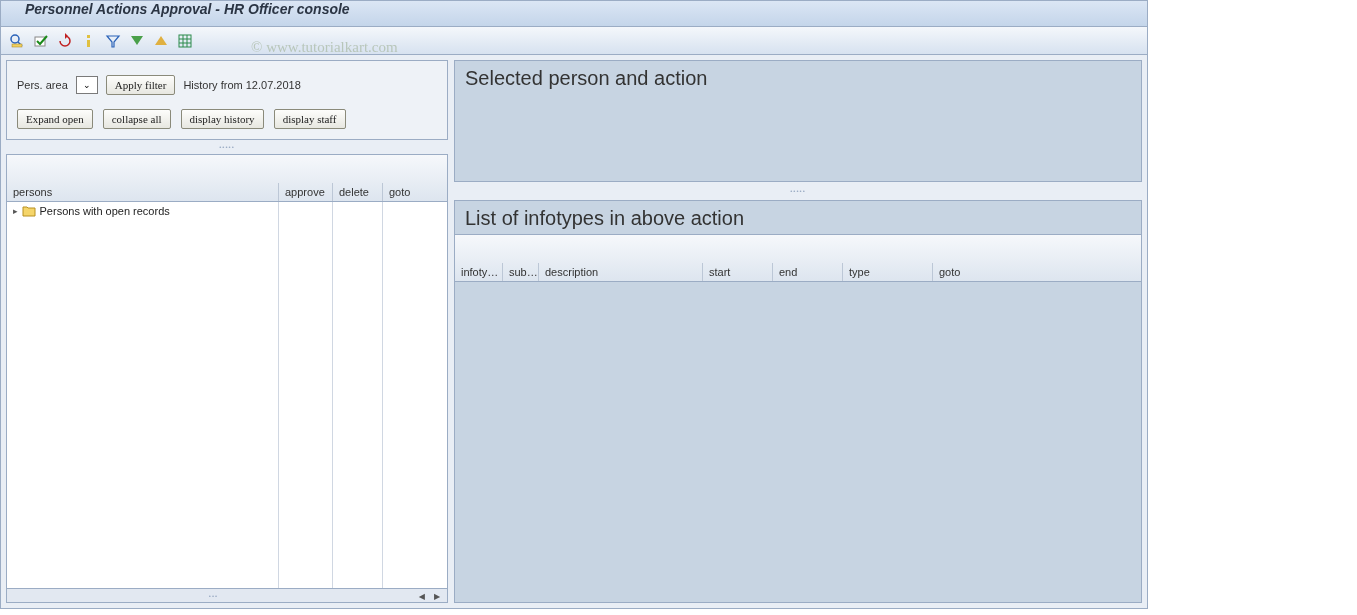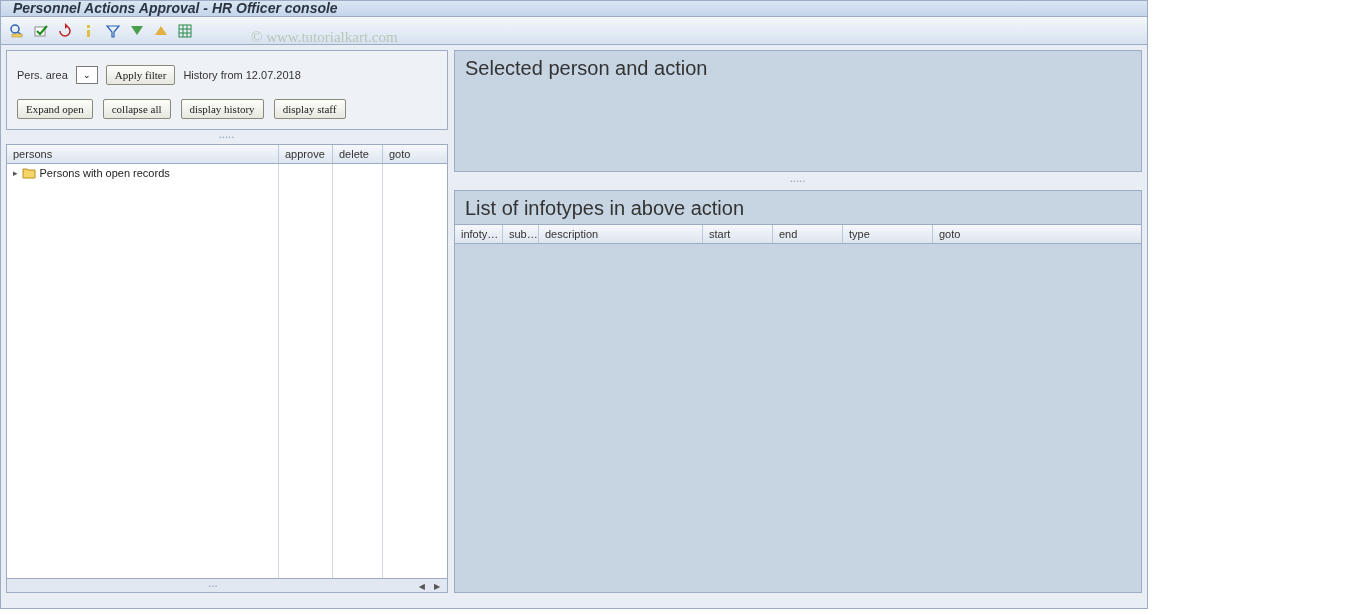--- a/index.html
+++ b/index.html
@@ -1,34 +1,34 @@
 <!DOCTYPE html>
 <html><head>
 <meta charset="utf-8">
 <style>
   * { box-sizing: border-box; margin: 0; padding: 0; }
   html, body { width: 1357px; height: 615px; font-family: Arial, sans-serif; font-size: 11px; background: #fff; overflow: hidden; }
   .frame { width: 1148px; height: 609px; border: 1px solid #9bacc4; background: #e9eef5; position: relative; }
-  .titlebar { height: 16px; background: linear-gradient(#dbe6f4, #c4d5ea); border-bottom: 1px solid #9bacc4; display: flex; align-items: flex-end; padding: 0 12px; font-style: italic; font-weight: bold; font-size: 14px; color: #2b3544; }
+  .titlebar { height: 26px; background: linear-gradient(#dbe6f4, #c4d5ea); border-bottom: 1px solid #9bacc4; display: flex; align-items: flex-start; padding: 0 24px; font-style: italic; font-weight: bold; font-size: 14px; color: #2b3544; }
   .toolbar { height: 28px; background: linear-gradient(#f4f7fb, #d7e2f0); border-bottom: 1px solid #9bacc4; display: flex; align-items: center; padding: 0 6px; gap: 4px; position: relative; }
   .tbtn { width: 20px; height: 20px; display: flex; align-items: center; justify-content: center; cursor: pointer; border-radius: 2px; }
   .watermark { position: absolute; left: 250px; top: 12px; font-size: 15px; color: #b8c6ba; font-family: Georgia, serif; pointer-events:none; }
   .content { display: flex; height: calc(100% - 54px); padding: 5px; gap: 6px; }
   .leftcol { width: 442px; display: flex; flex-direction: column; gap: 4px; }
   .panel { background: #eef2f7; border: 1px solid #9bacc4; }
   .filterpanel { padding: 14px 24px 10px 10px; }
   .filterrow { display: flex; align-items: center; gap: 8px; margin-bottom: 14px; }
   .lbl { color: #333; }
   .sapbtn { background: linear-gradient(#fdfdfb, #e7e7e0); border: 1px solid #8a8a7a; border-radius: 2px; padding: 2px 8px; font-size: 11px; color: #222; cursor: pointer; height: 20px; font-family: Liberation Serif, serif; }
   .dropdown { width: 22px; height: 18px; border: 1px solid #7a7a7a; background: #fff; display: inline-flex; align-items: center; justify-content: center; font-size: 9px; cursor: pointer; }
   .btnrow { display: flex; gap: 10px; }
   .splitter-h { height: 6px; display: flex; align-items: center; justify-content: center; color: #9bacc4; font-size: 6px; letter-spacing: 1px; cursor: row-resize; }
   .treepanel { flex: 1; display: flex; flex-direction: column; position: relative; }
   .treehdr { display: flex; background: linear-gradient(#f6f8fb, #dde5ef); border-bottom: 1px solid #9bacc4; }
-  .th { border-right: 1px solid #bcc7d6; padding: 3px 6px; color: #333; font-size: 11px; white-space: nowrap; overflow: hidden; }
+  .th { border-right: 1px solid #bcc7d6; padding: 3px 6px; color: #333; font-size: 11px; white-space: nowrap; overflow: hidden; margin-top: 28px; }
   .treebody { flex: 1; background: #fff; display: flex; overflow: hidden; }
   .treecol { border-right: 1px solid #d0d7e2; overflow: hidden; }
   .treerow { display: flex; align-items: center; padding: 3px 6px; gap: 4px; color: #222; }
   .treefooter { height: 14px; background: #e2e8f1; border-top: 1px solid #9bacc4; display:flex; align-items:center; justify-content:space-between; padding:0 4px; }
   .scrollbtn { width:12px; height:10px; font-size:8px; color:#555; display:inline-flex; align-items:center; justify-content:center; cursor:pointer; }
   .rightcol { flex: 1; display: flex; flex-direction: column; gap: 6px; }
   .section { background: #c7d4e2; border: 1px solid #9bacc4; }
   .section-title { font-size: 20px; color: #333; padding: 6px 10px 4px 10px; font-weight: normal; }
   .section-top { height: 122px; }
   .section-bot { flex: 1; display:flex; flex-direction:column; }

